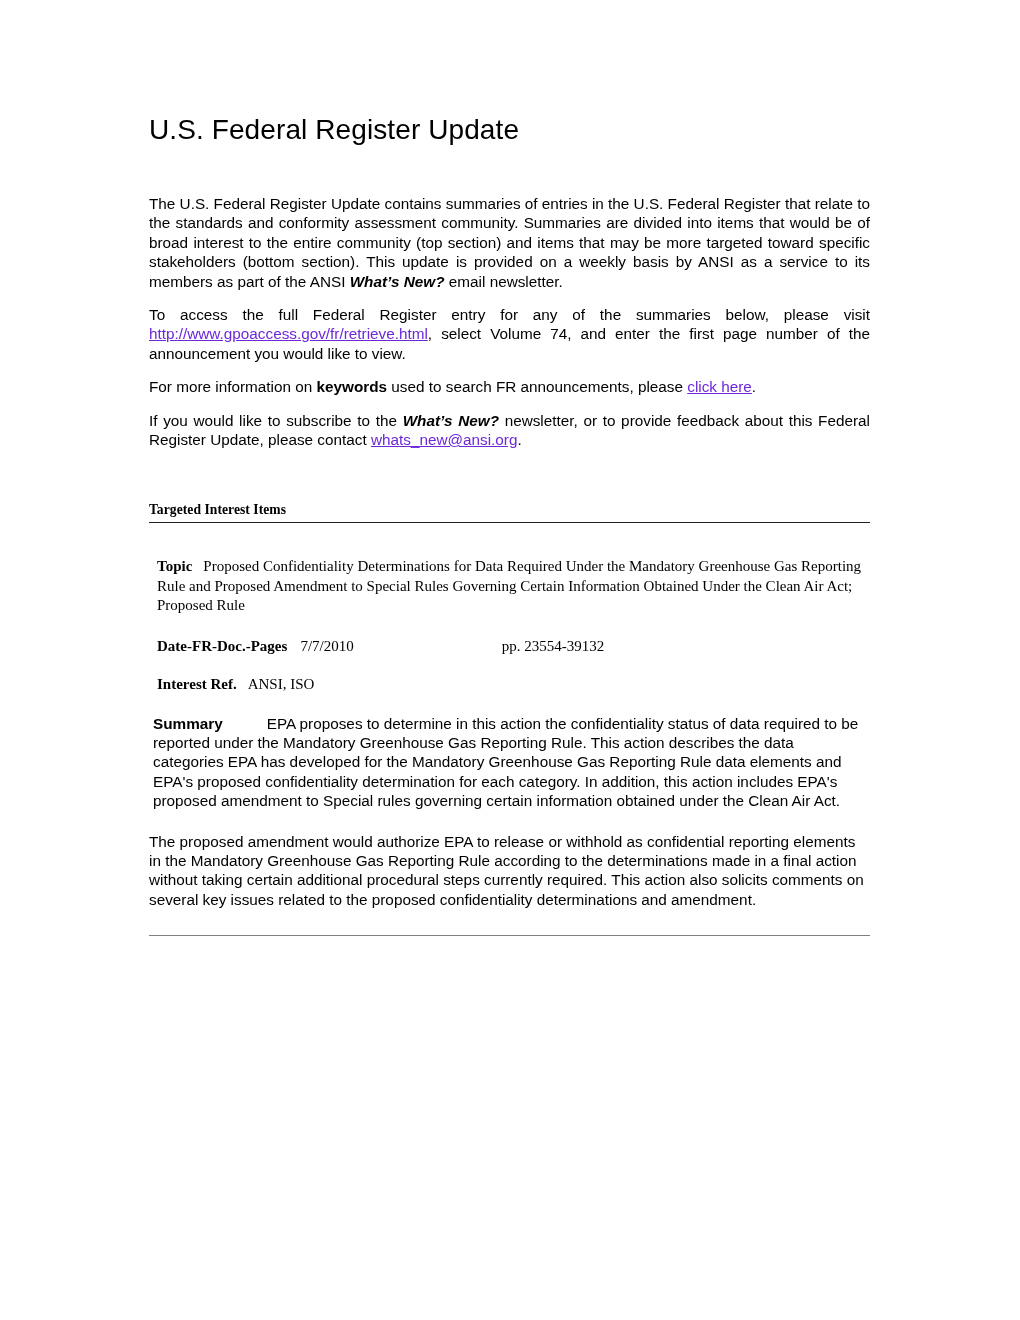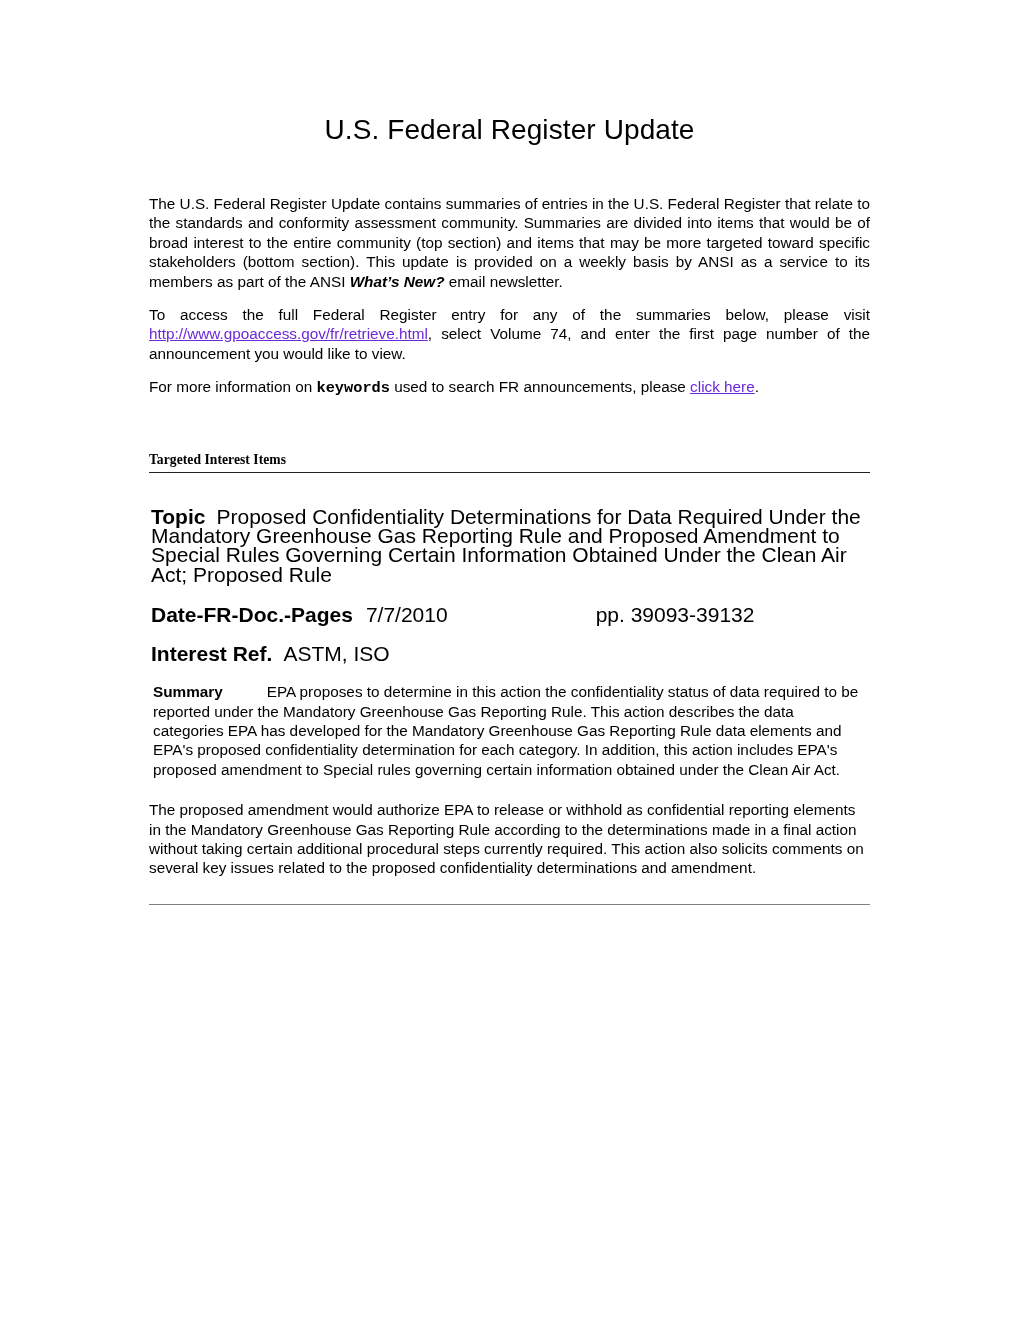--- a/index.html
+++ b/index.html
@@ -22,21 +22,20 @@
     width: 721px;
   }
   
   .doc-title {
     font-size: 28px;
     line-height: 34px;
     font-weight: normal;
     margin: 0;
     padding-top: 113px;
     letter-spacing: 0.1px;
-    text-align: center;
   }
   .doc-title .line2 {
     display: block;
   }
   
   .para {
     font-size: 15.3px;
     line-height: 19.4px;
     margin: 0 0 14px 0;
   }
@@ -46,21 +45,20 @@
   }
   .intro-block {
     padding-top: 47px;
   }
   .bi {
     font-weight: bold;
     font-style: italic;
   }
   .b {
     font-weight: bold;
-    font-family: Liberation Mono, monospace;
   }
   a.link, .link {
     color: #6d28d9;
     text-decoration: underline;
   }
   
   .section-head {
     font-size: 13.6px;
     font-weight: bold;
     line-height: 16px;
@@ -73,23 +71,24 @@
     border: 0;
     border-top: 1.6px solid #222222;
     margin: 4px 0 0 0;
     width: 721px;
   }
   
   .entry {
     padding-top: 34px;
   }
   .entry .field {
-    font-size: 21px;
+    font-size: 15px;
     line-height: 19.4px;
-    margin: 0 0 19px 2px;
+    margin: 0 0 19px 8px;
+    font-family: Liberation Serif, serif;
   }
   .entry .field.topic {
     margin-bottom: 21px;
   }
   .label {
     font-weight: bold;
   }
   .gap-sm { display: inline-block; width: 11px; }
   .gap-md { display: inline-block; width: 13px; }
   .gap-lg { display: inline-block; width: 44px; }
@@ -125,33 +124,34 @@
 
   <div class="intro-block">
 
     <p class="para justified"><span>The U.S. Federal Register Update contains summaries of entries in the U.S. Federal Register that relate to the standards and conformity assessment community.  Summaries are divided into items that would be of broad interest to the entire community (top section) and items that may be more targeted toward specific stakeholders (bottom section).  This update is provided on a weekly basis by ANSI as a service to its members as part of the ANSI </span><span class="bi">What’s New?</span><span> email newsletter.</span></p>
 
     <p class="para justified"><span>To access the full Federal Register entry for any of the summaries below, please visit </span><a class="link" href="#">http://www.gpoaccess.gov/fr/retrieve.html</a><span>, select Volume 74, and enter the first page number of the announcement you would like to view.</span></p>
 
 
     <p class="para"><span>For more information on </span><span class="b">keywords</span><span> used to search FR announcements, please </span><a class="link" href="#">click here</a><span>.</span></p>
 
+    <p class="para justified"><span>If you would like to subscribe to the </span><span class="bi">What’s New?</span><span> newsletter, or to provide feedback about this Federal Register Update, please contact </span><a class="link" href="#">whats_new@ansi.org</a><span>.</span></p>
 
   </div>
 
   <h2 class="section-head">Targeted Interest Items</h2>
   <hr class="section-rule">
 
   <div class="entry">
 
     <p class="field topic"><span class="label">Topic</span><span class="gap-sm"></span><span>Proposed Confidentiality Determinations for Data Required Under the Mandatory Greenhouse Gas Reporting Rule and Proposed Amendment to Special Rules Governing Certain Information Obtained Under the Clean Air Act; Proposed Rule</span></p>
 
-    <p class="field"><span class="label">Date-FR-Doc.-Pages</span><span class="gap-md"></span><span>7/7/2010</span><span class="pages-col">pp. 39093-39132</span></p>
+    <p class="field"><span class="label">Date-FR-Doc.-Pages</span><span class="gap-md"></span><span>7/7/2010</span><span class="pages-col">pp. 23554-39132</span></p>
 
-    <p class="field"><span class="label">Interest Ref.</span><span class="gap-sm"></span><span>ASTM, ISO</span></p>
+    <p class="field"><span class="label">Interest Ref.</span><span class="gap-sm"></span><span>ANSI, ISO</span></p>
 
     <p class="summary-body"><span class="label">Summary</span><span class="gap-lg"></span><span>EPA proposes to determine in this action the confidentiality status of data required to be reported under the Mandatory Greenhouse Gas Reporting Rule. This action describes the data categories EPA has developed for the Mandatory Greenhouse Gas Reporting Rule data elements and EPA's proposed confidentiality determination for each category. In addition, this action includes EPA's proposed amendment to Special rules governing certain information obtained under the Clean Air Act.</span></p>
 
     <p class="summary-second">The proposed amendment would authorize EPA to release or withhold as confidential reporting elements in the Mandatory Greenhouse Gas Reporting Rule according to the determinations made in a final action without taking certain additional procedural steps currently required. This action also solicits comments on several key issues related to the proposed confidentiality determinations and amendment.</p>
 
   </div>
 
   <hr class="bottom-rule">
 
 </div>

